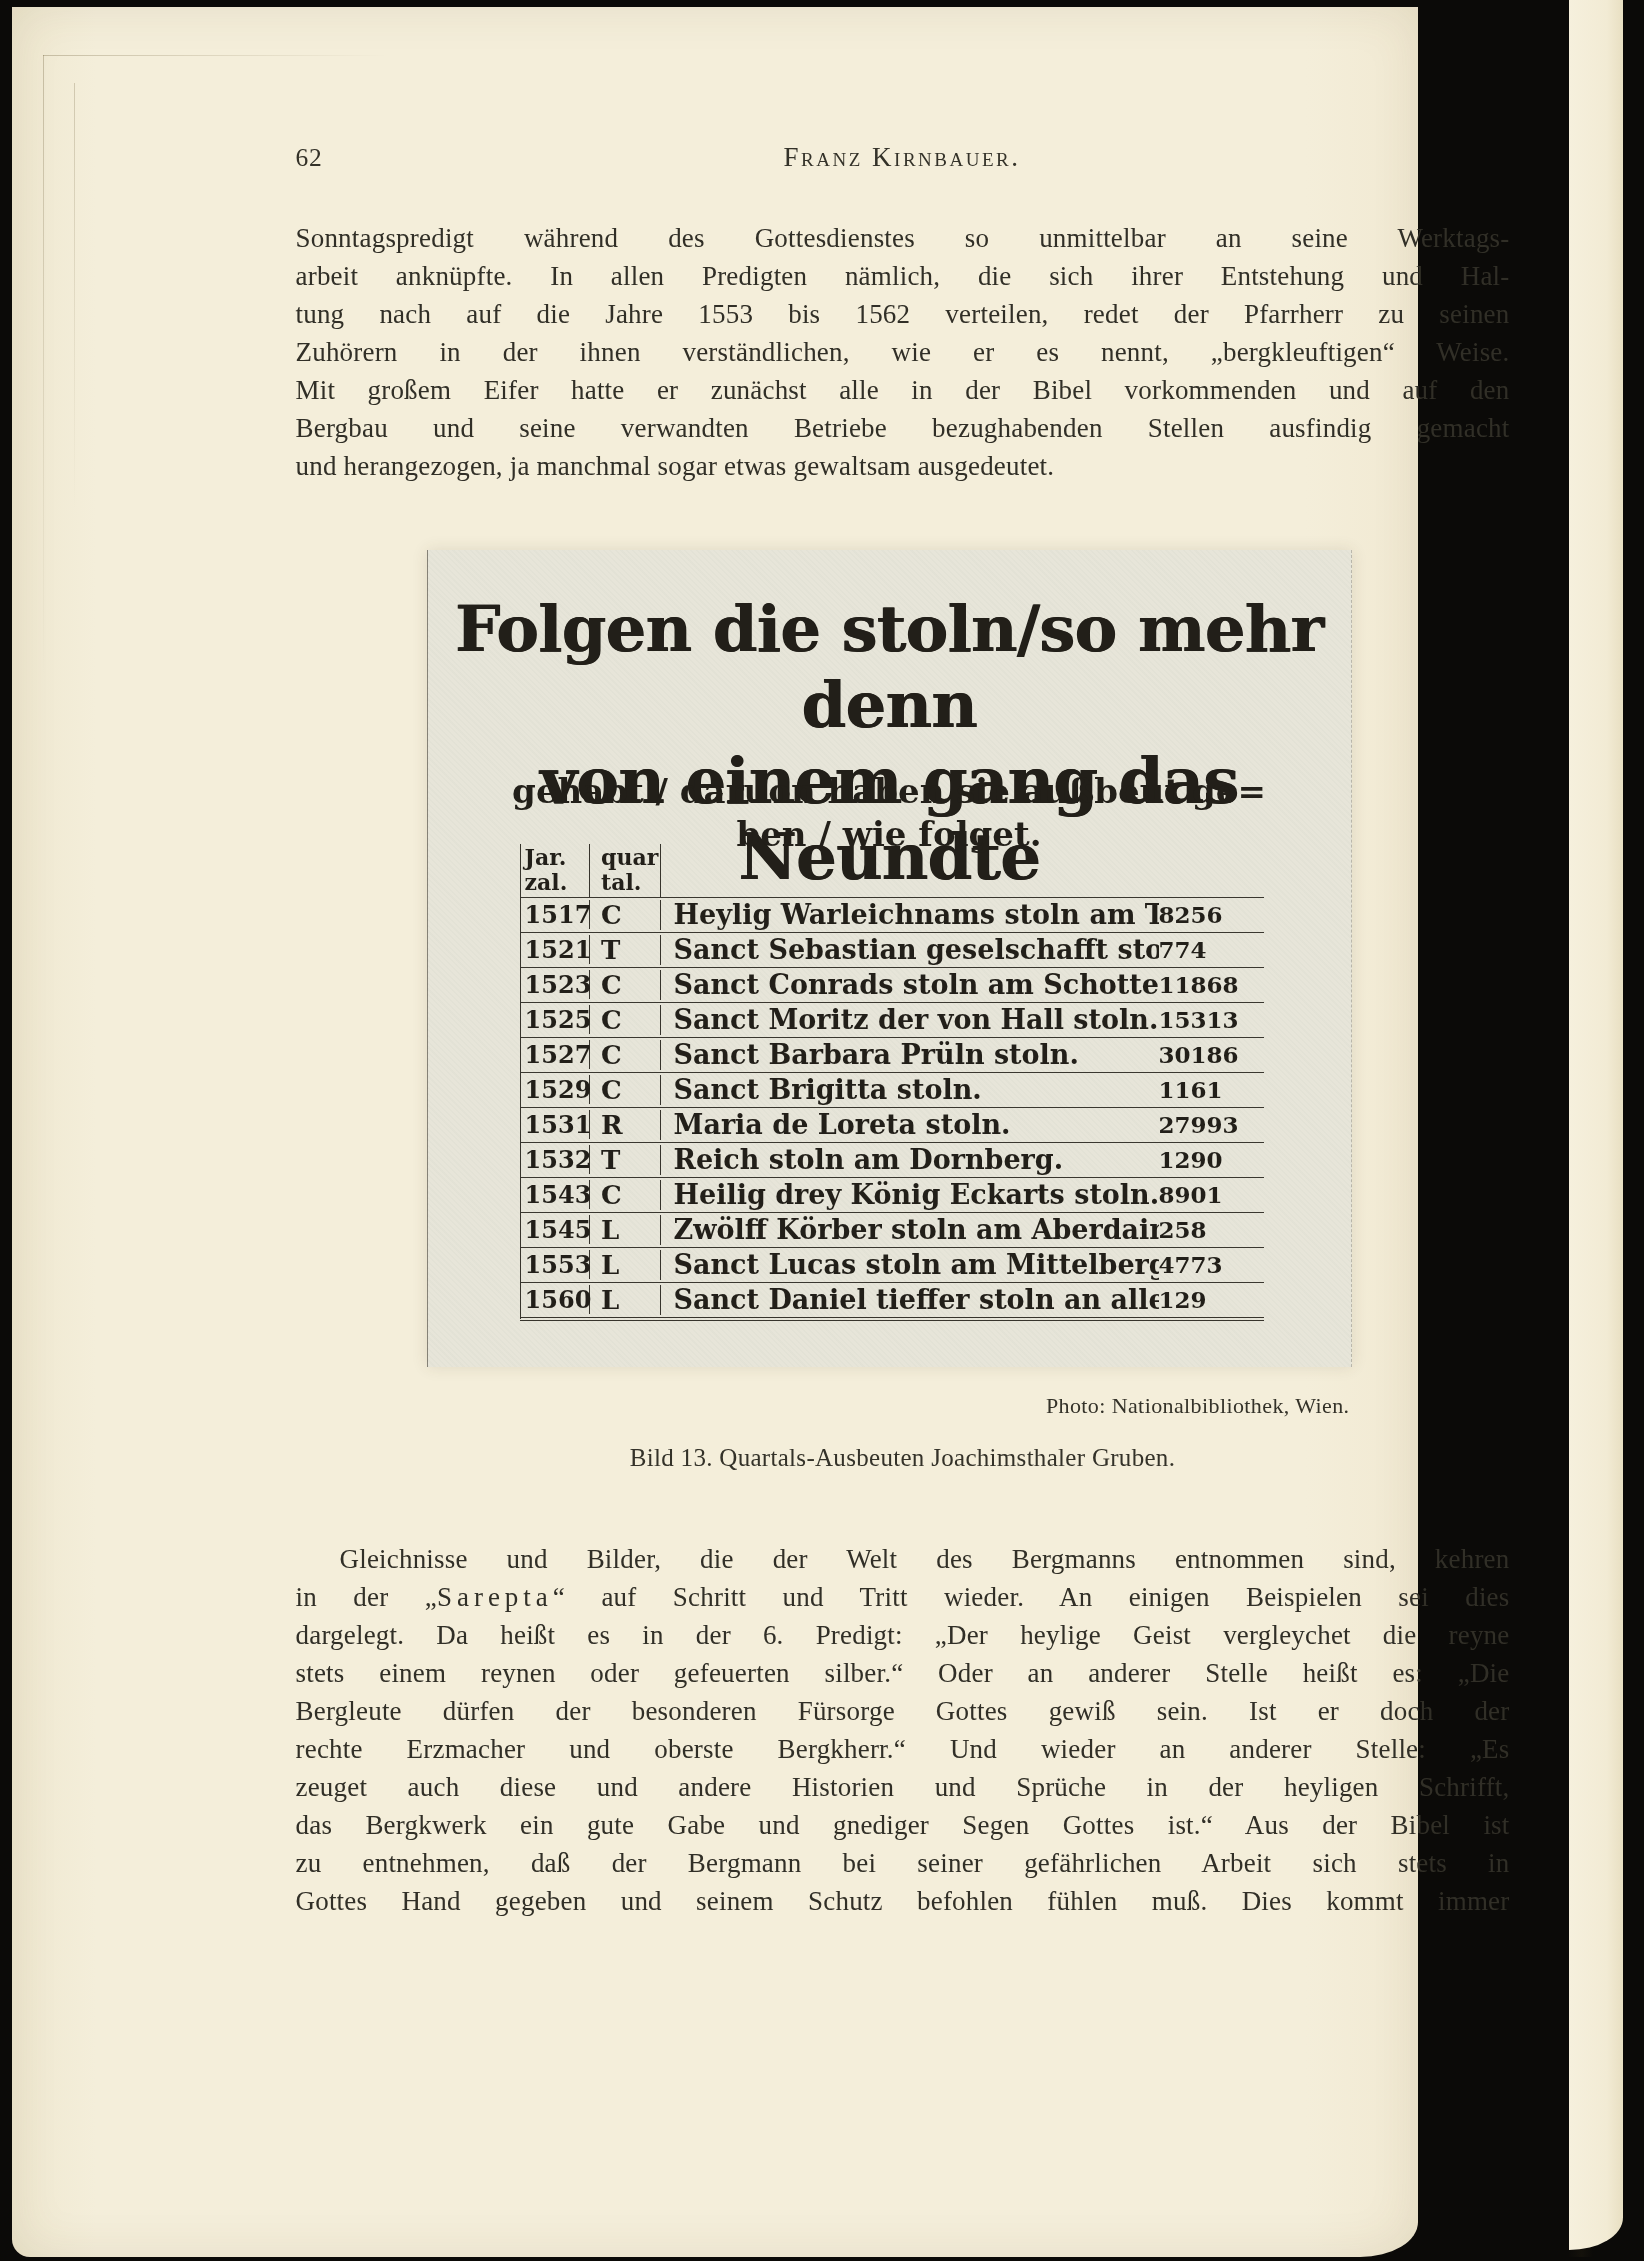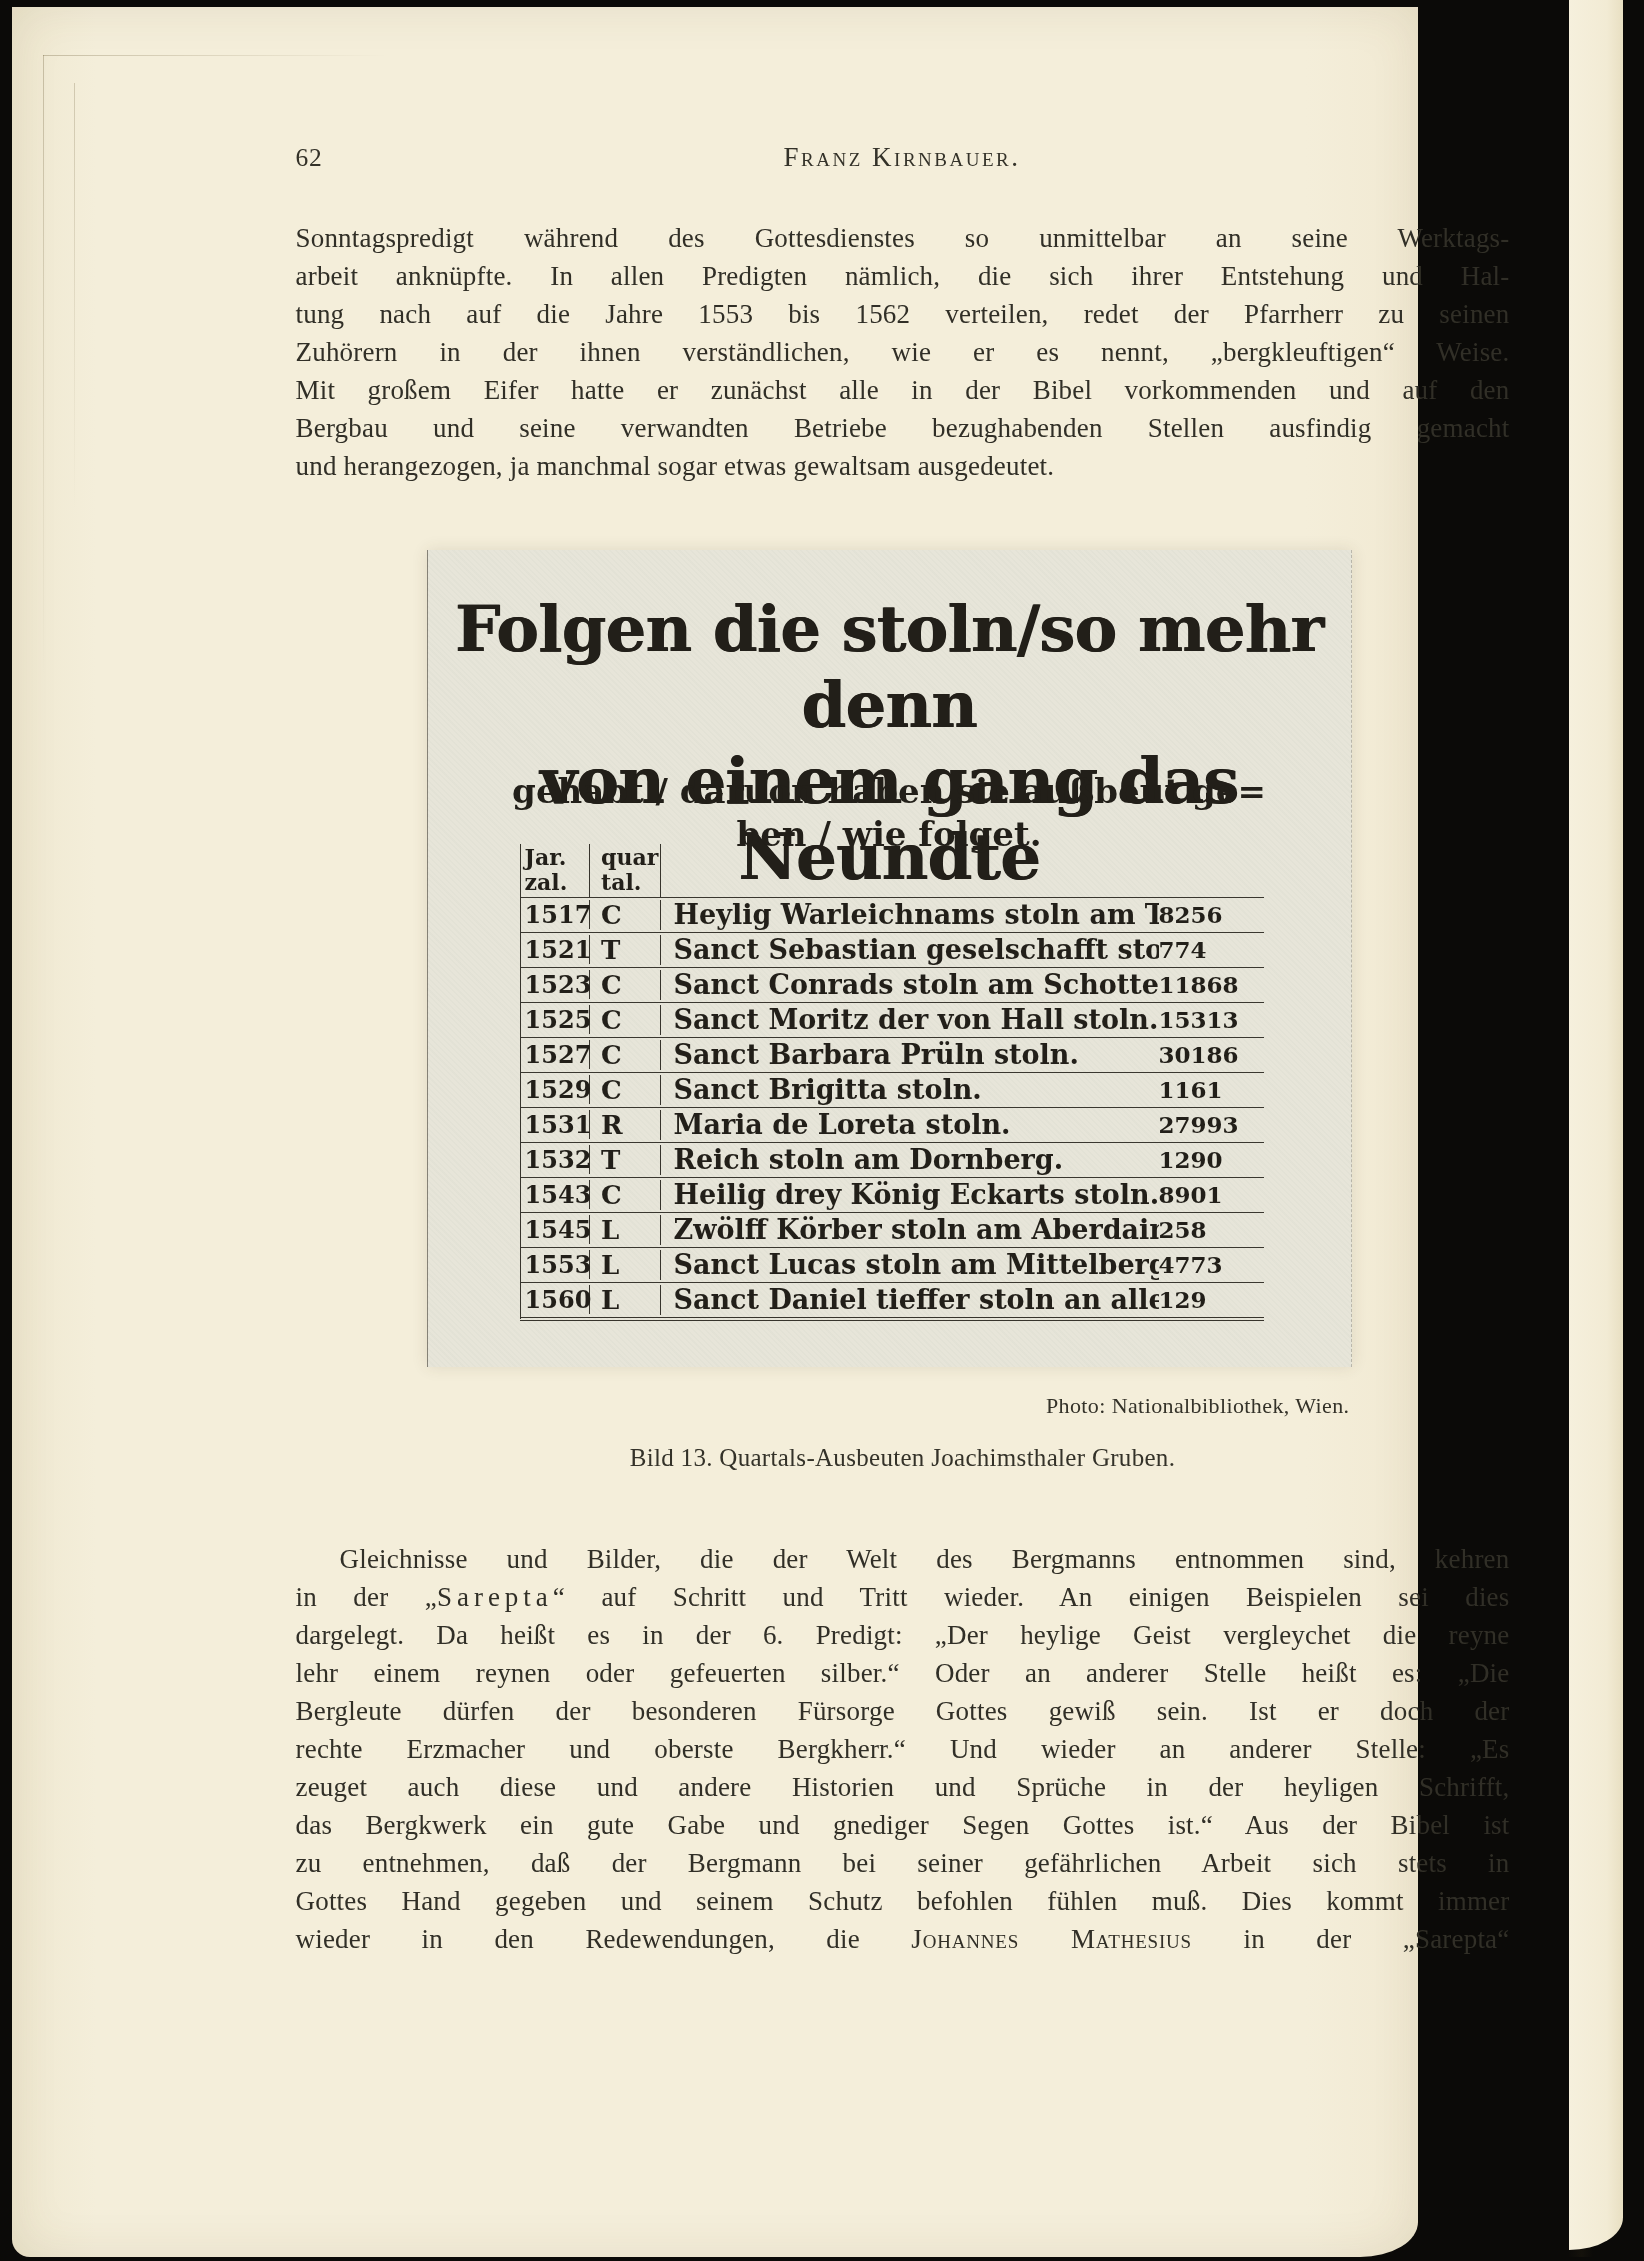--- a/index.html
+++ b/index.html
@@ -189,27 +189,26 @@
       </div>
     </div>
 
     <div class="credit">Photo: Nationalbibliothek, Wien.</div>
     <div class="caption">Bild 13. Quartals-Ausbeuten Joachimsthaler Gruben.</div>
 
     <div class="para para2">
       <div class="bl indent">Gleichnisse und Bilder, die der Welt des Bergmanns entnommen sind, kehren</div>
       <div class="bl"><span>in der „</span><span class="spaced">Sarepta</span><span>“ auf Schritt und Tritt wieder. An einigen Beispielen sei dies</span></div>
       <div class="bl">dargelegt. Da heißt es in der 6. Predigt: „Der heylige Geist vergleychet die reyne</div>
-      <div class="bl">lehr einem reynen oder gefeuerten silber.“ Oder an anderer Stelle heißt es: „Die</div>
+      <div class="bl">stets einem reynen oder gefeuerten silber.“ Oder an anderer Stelle heißt es: „Die</div>
       <div class="bl">Bergleute dürfen der besonderen Fürsorge Gottes gewiß sein. Ist er doch der</div>
       <div class="bl">rechte Erzmacher und oberste Bergkherr.“ Und wieder an anderer Stelle: „Es</div>
       <div class="bl">zeuget auch diese und andere Historien und Sprüche in der heyligen Schrifft,</div>
       <div class="bl">das Bergkwerk ein gute Gabe und gnediger Segen Gottes ist.“ Aus der Bibel ist</div>
       <div class="bl">zu entnehmen, daß der Bergmann bei seiner gefährlichen Arbeit sich stets in</div>
       <div class="bl">Gottes Hand gegeben und seinem Schutz befohlen fühlen muß. Dies kommt immer</div>
-      <div class="bl"><span>wieder in den Redewendungen, die </span><span class="scname">Johannes Mathesius</span><span> in der „Sarepta“</span></div>
     </div>
 
     <div class="crease"></div>
   </div>
   <div class="right-leaf"></div>
 </div>
 
 
 </body></html>

